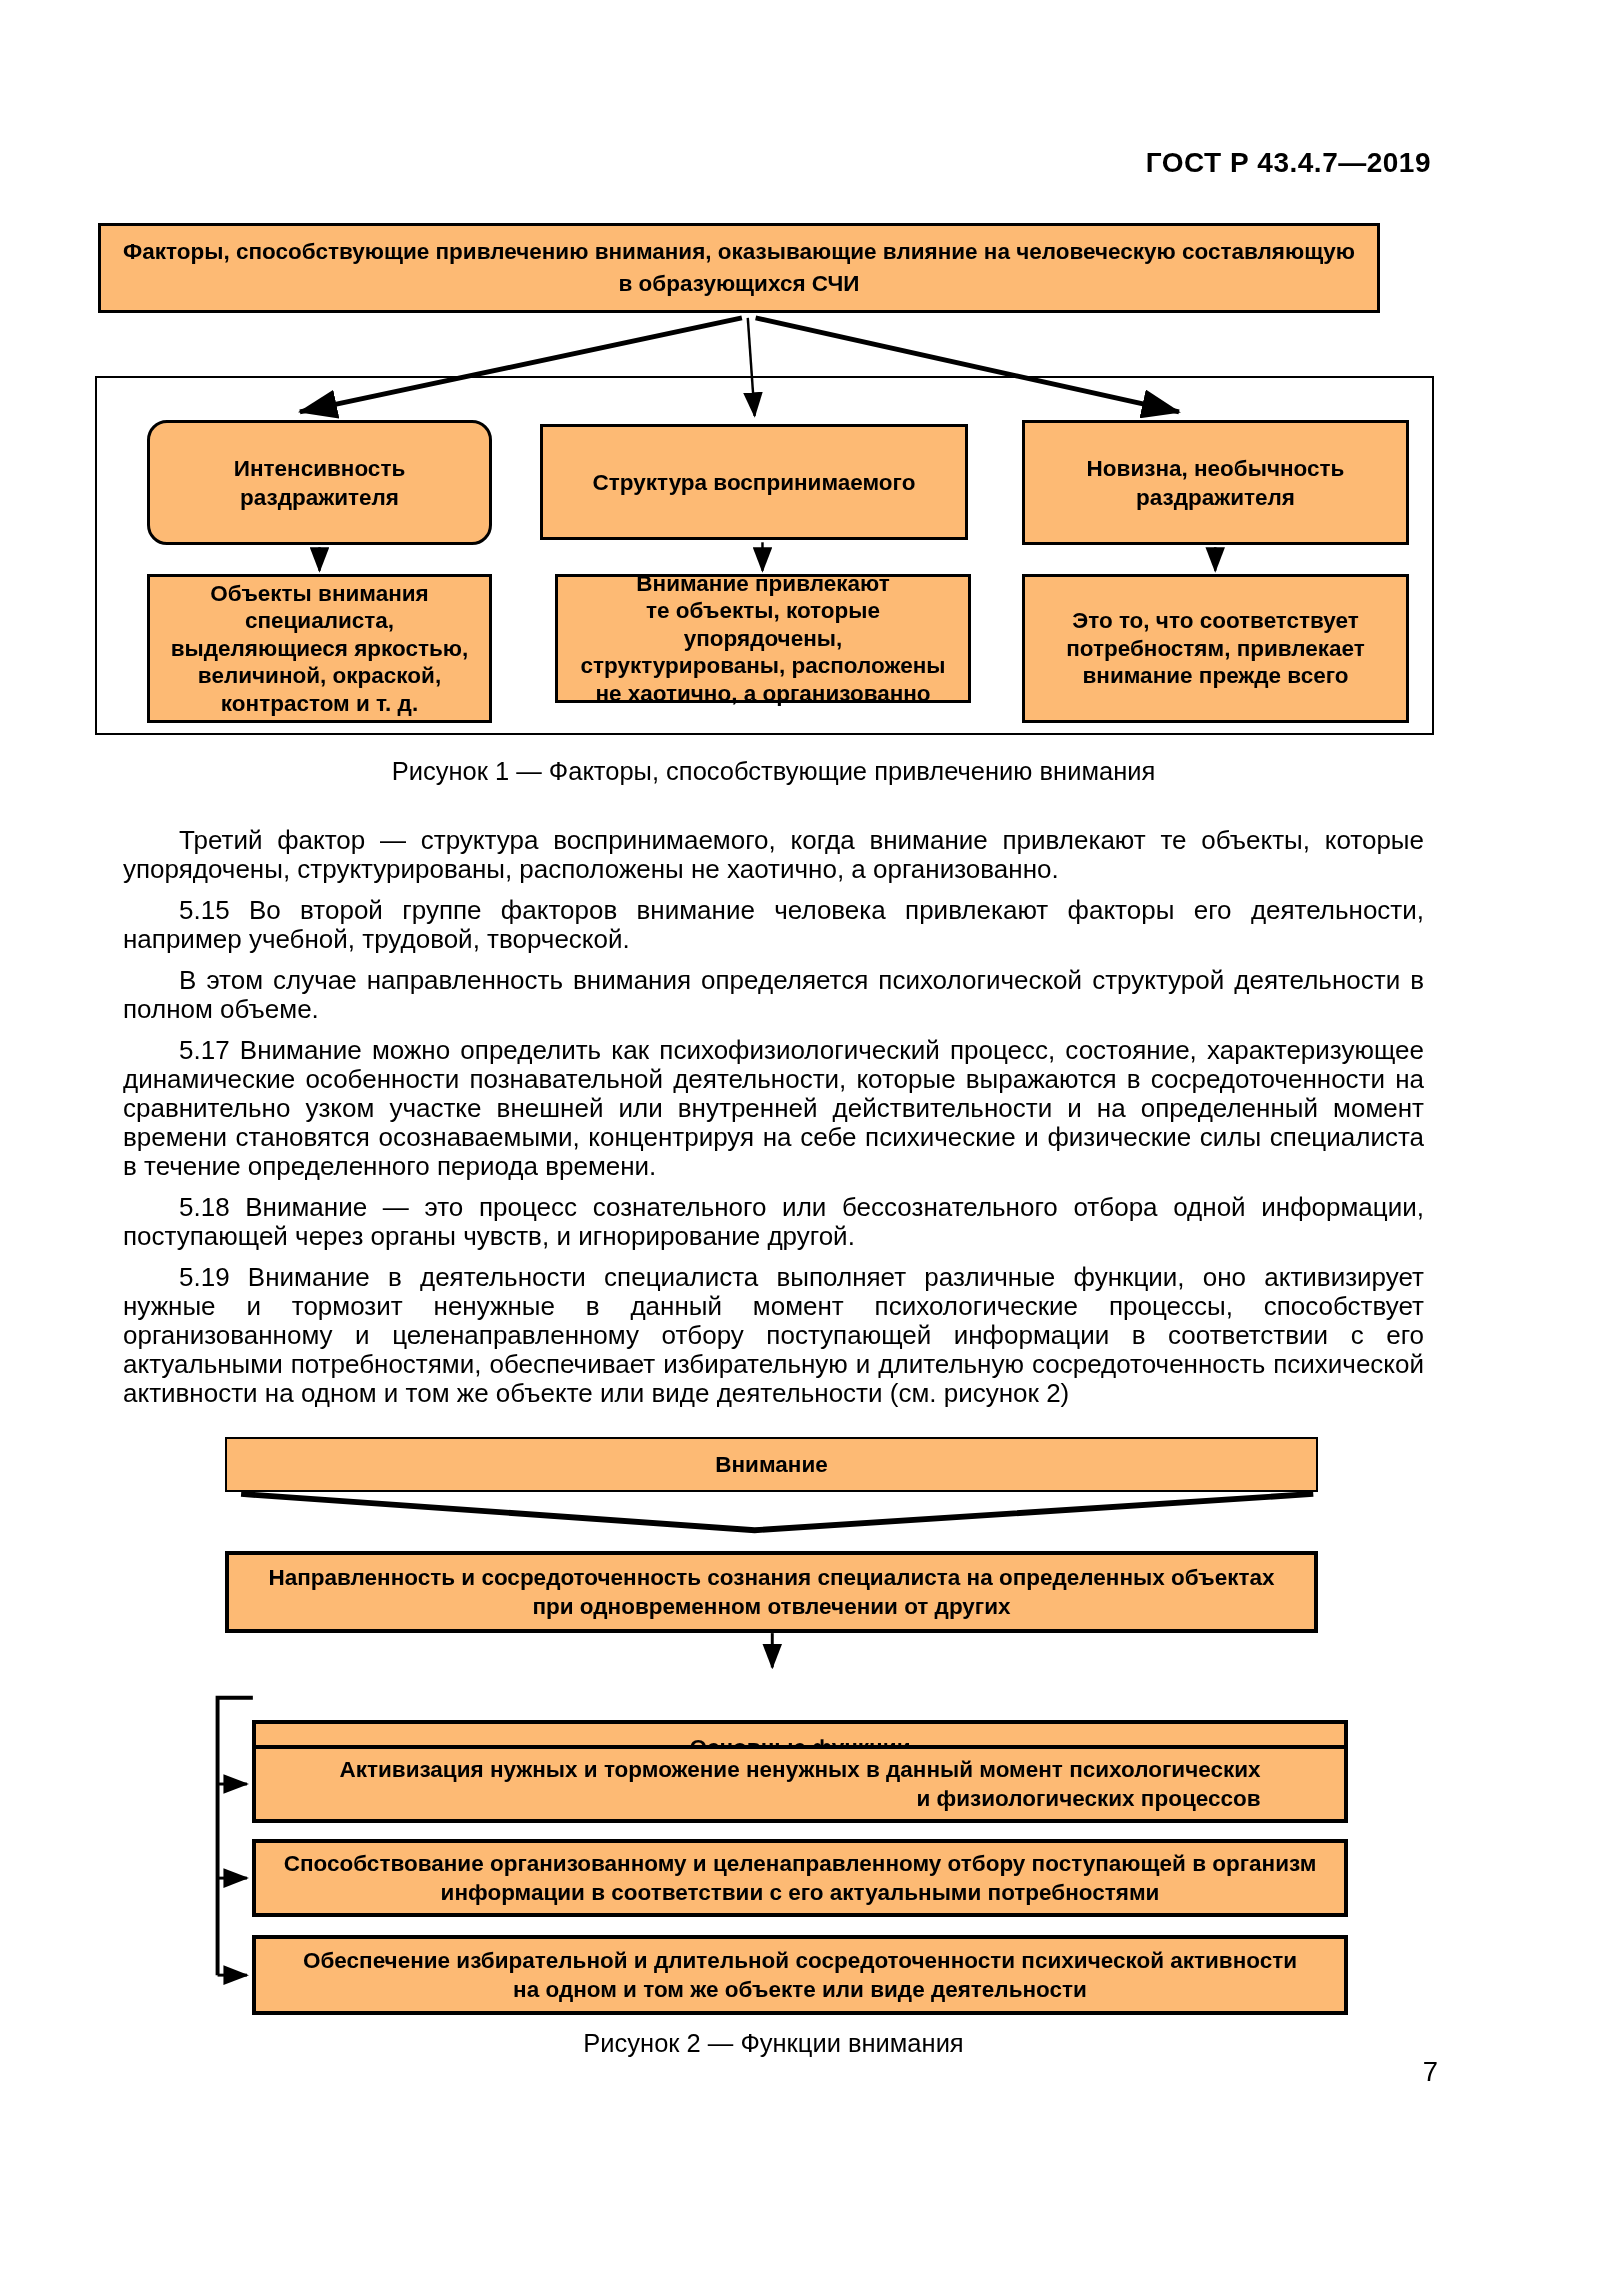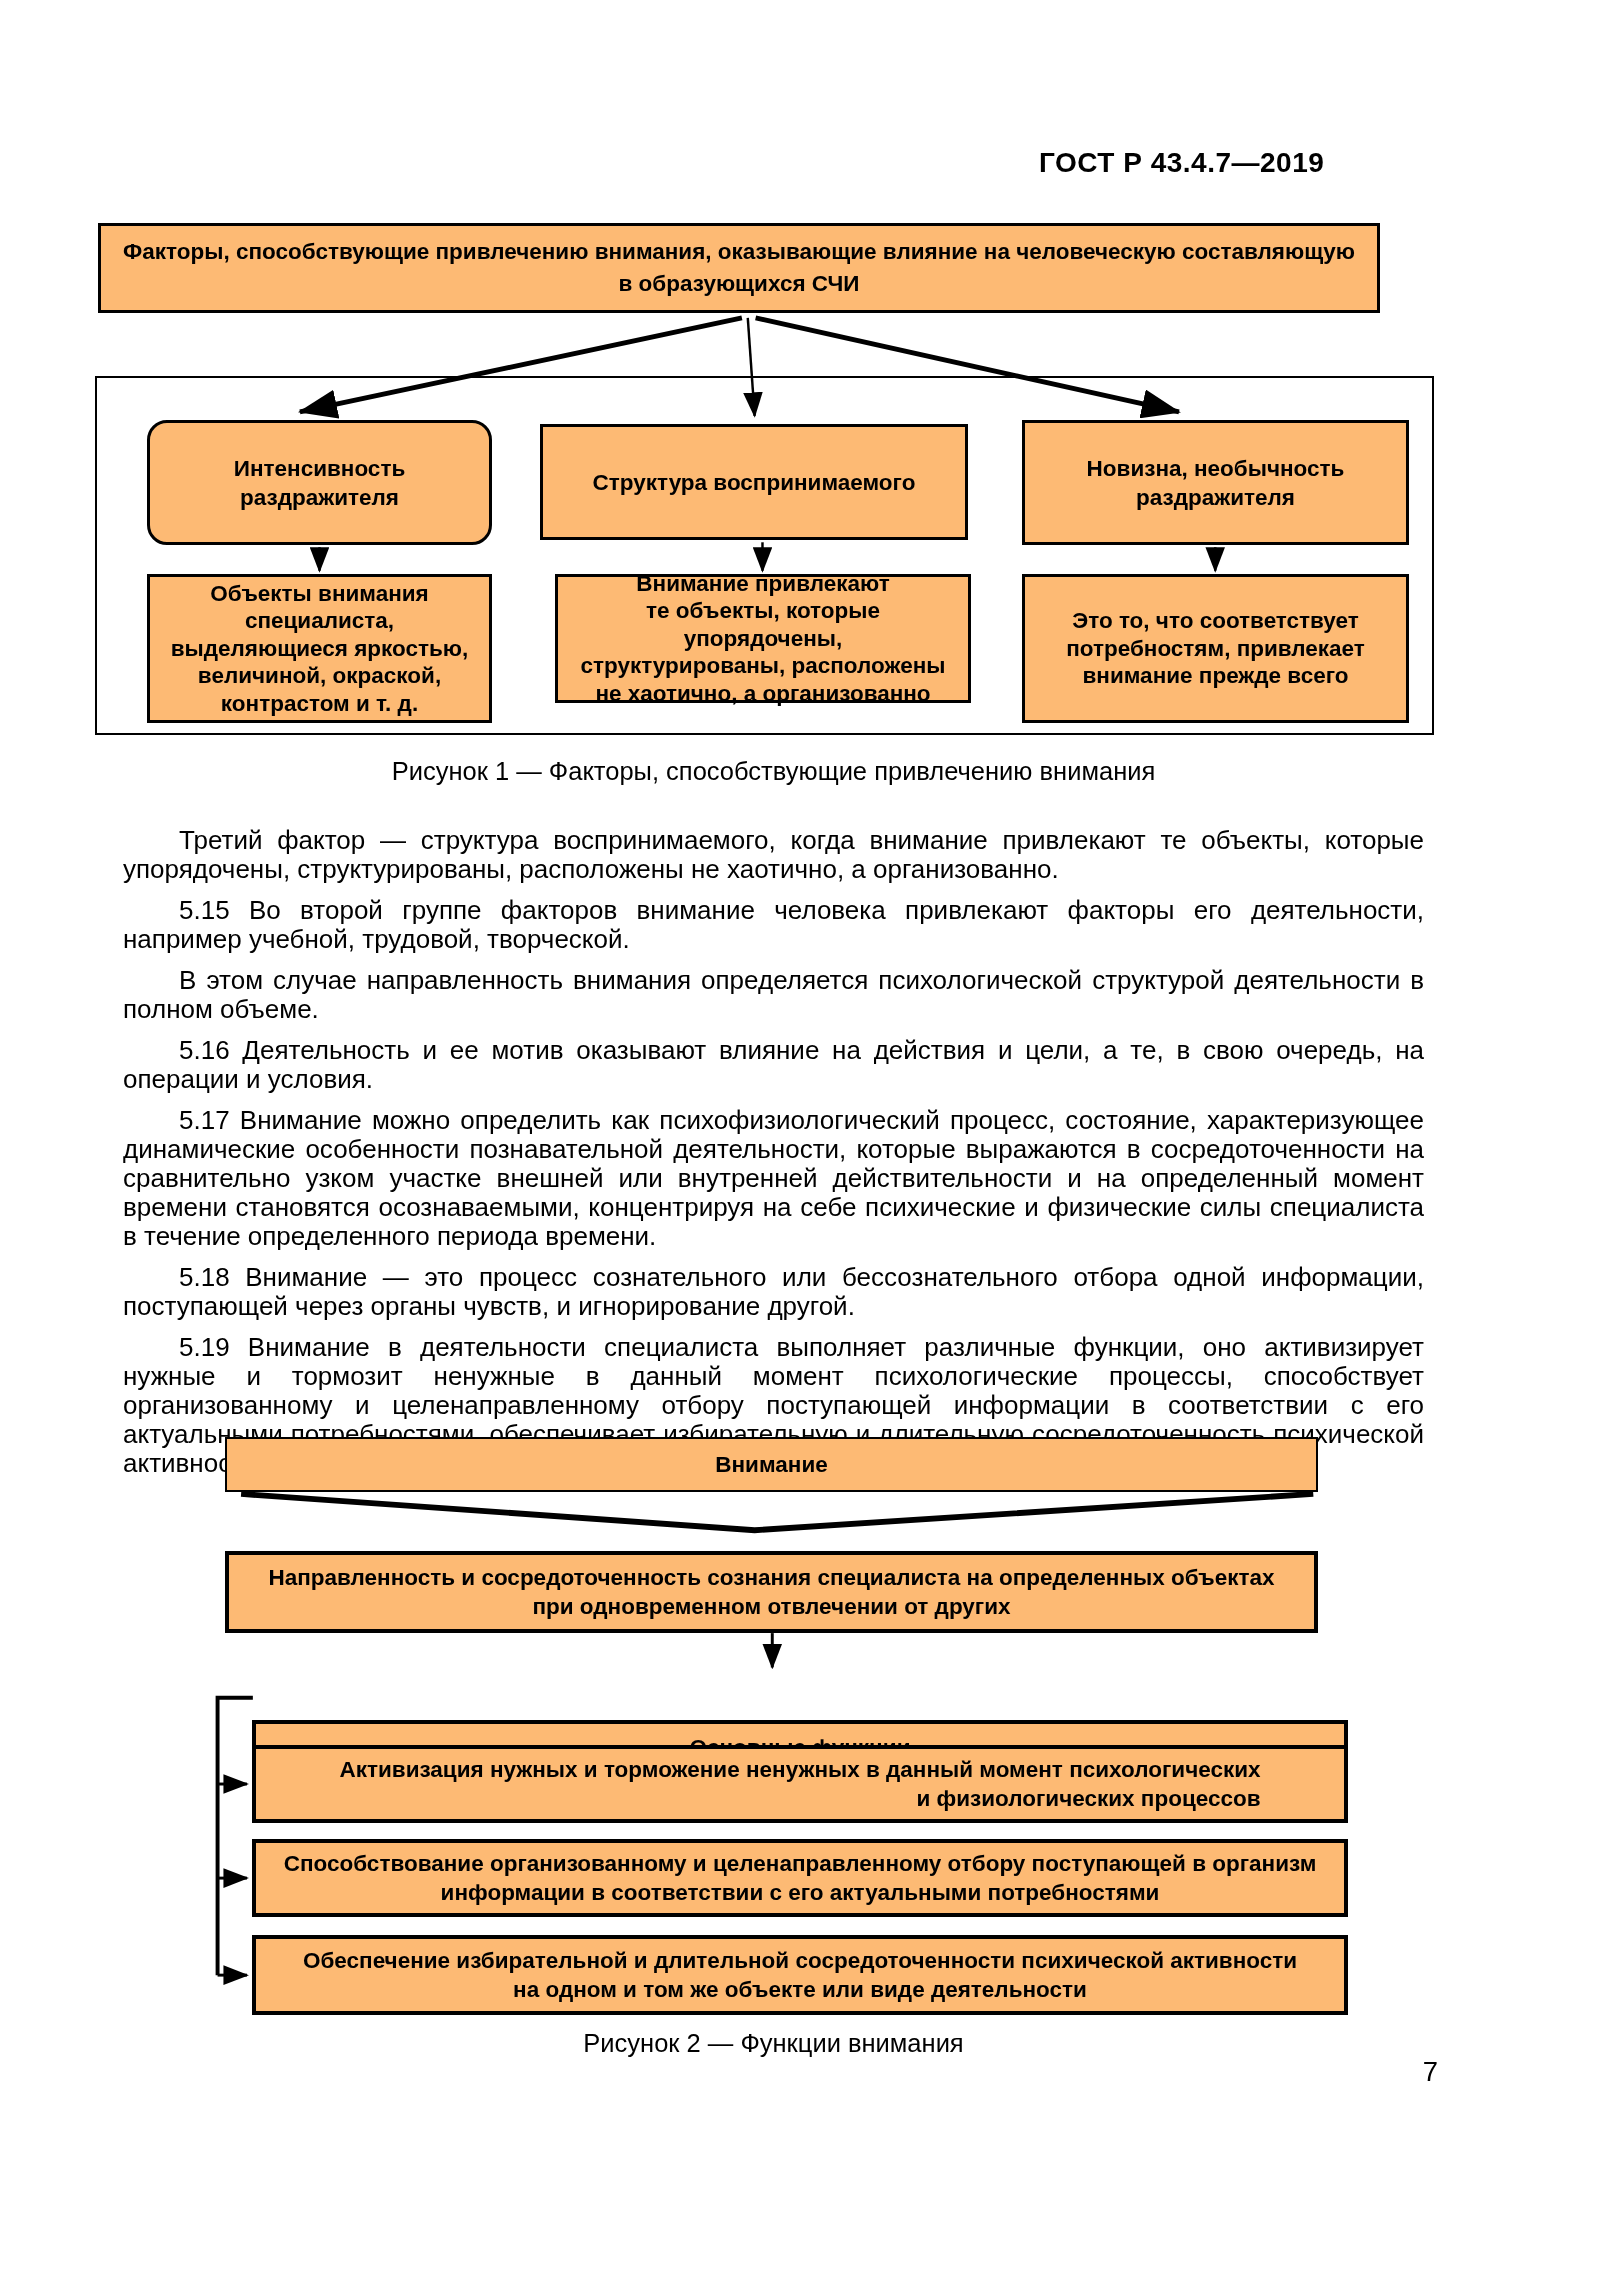--- a/index.html
+++ b/index.html
@@ -7,21 +7,21 @@
     position:relative;
     width:1621px;height:2293px;
     background:#ffffff;
     margin:0 auto;
     font-family:"Liberation Sans","DejaVu Sans",sans-serif;
     color:#000;
     overflow:hidden;
   }
   .abs{position:absolute;box-sizing:border-box;}
   .hdr{
-    font-weight:bold;font-size:28px;text-align:left;letter-spacing:0.5px;
+    font-weight:bold;font-size:28px;text-align:right;letter-spacing:0.5px;
   }
   .dbox{
     position:absolute;box-sizing:border-box;
     display:flex;align-items:center;justify-content:center;
     text-align:center;font-weight:bold;font-size:22.5px;line-height:27.4px;
     white-space:pre-line;background:#fdba74;
     border:3.9px solid #000;padding:2px 7.8px;
   }
   .dbox.b3{border-width:2.9px;}
   .dbox.b5{border-width:4.9px;}
@@ -68,21 +68,20 @@
   <div class="dbox" style="left:1022px;top:574px;width:387px;height:149px;">Это то, что соответствует
 потребностям, привлекает
 внимание прежде всего</div>
 
   <div class="caption" style="left:111px;top:757px;width:1325px;">Рисунок 1 — Факторы, способствующие привлечению внимания</div>
 
   <div class="bodytext" style="left:111px;top:814px;width:1325px;">
     <p>Третий фактор — структура воспринимаемого, когда внимание привлекают те объекты, которые упорядочены, структурированы, расположены не хаотично, а организованно.</p>
     <p>5.15 Во второй группе факторов внимание человека привлекают факторы его деятельности, например учебной, трудовой, творческой.</p>
     <p>В этом случае направленность внимания определяется психологической структурой деятельности в полном объеме.</p>
-    <p>5.16 Деятельность и ее мотив оказывают влияние на действия и цели, а те, в свою очередь, на операции и условия.</p>
     <p>5.17 Внимание можно определить как психофизиологический процесс, состояние, характеризующее динамические особенности познавательной деятельности, которые выражаются в сосредоточенности на сравнительно узком участке внешней или внутренней действительности и на определенный момент времени становятся осознаваемыми, концентрируя на себе психические и физические силы специалиста в течение определенного периода времени.</p>
     <p>5.18 Внимание — это процесс сознательного или бессознательного отбора одной информации, поступающей через органы чувств, и игнорирование другой.</p>
     <p>5.19 Внимание в деятельности специалиста выполняет различные функции, оно активизирует нужные и тормозит ненужные в данный момент психологические процессы, способствует организованному и целенаправленному отбору поступающей информации в соответствии с его актуальными потребностями, обеспечивает избирательную и длительную сосредоточенность психической активности на одном и том же объекте или виде деятельности (см. рисунок 2)</p>
   </div>
 
   <div class="dbox b3 lh30" style="left:225px;top:1437px;width:1093px;height:55px;">Внимание</div>
 
   <div class="dbox b5 lh30" style="left:225px;top:1551px;width:1093px;height:82px;">Направленность и сосредоточенность сознания специалиста на определенных объектах
 при одновременном отвлечении от других</div>
 

